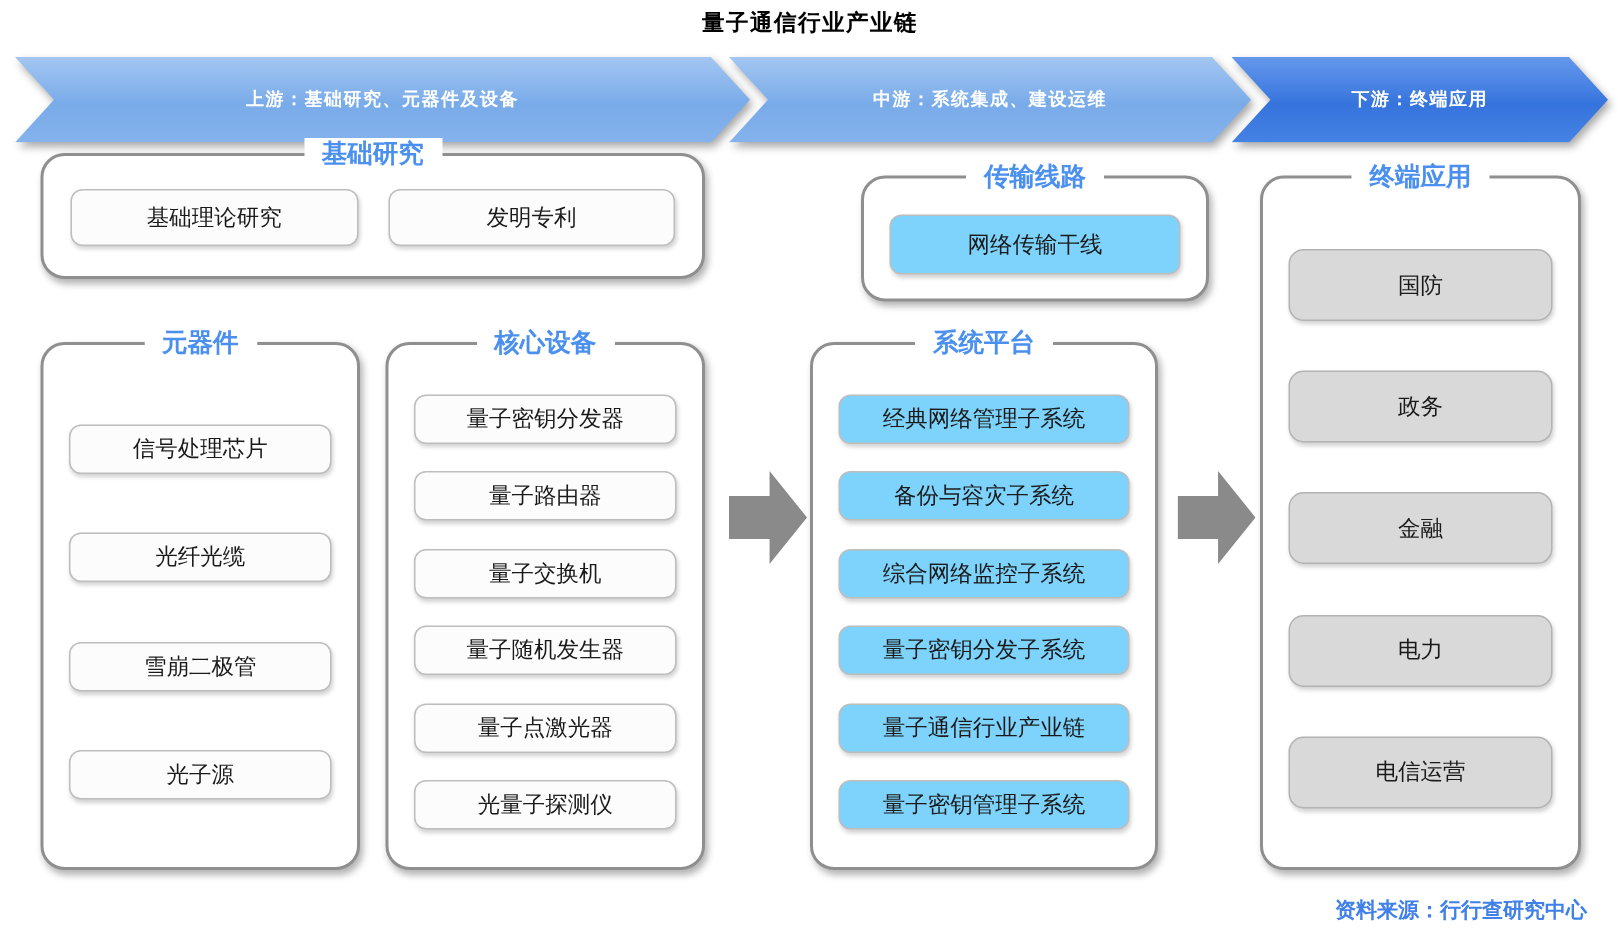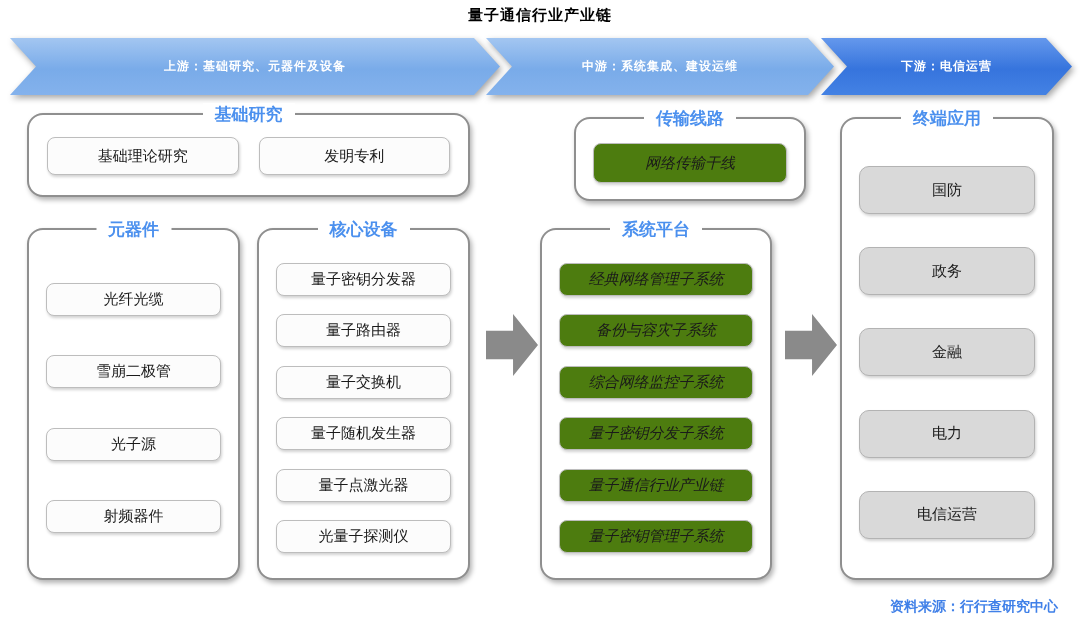--- a/index.html
+++ b/index.html
@@ -68,27 +68,27 @@
     background: #fcfcfc;
     border: 1px solid #bdbdbd;
     border-radius: 8px;
     box-shadow: 1px 2px 3px rgba(0,0,0,0.18);
     display: flex; align-items: center; justify-content: center;
     font-size: 15px; color: #1a1a1a;
     width: calc(100% - 34px); height: 33px;
     white-space: nowrap;
   }
   .items-row .item { width: auto; flex: 1 1 0; height: 38px; }
-  .item-mid  { background: #4d7c0f; font-style: italic; }
+  .item-mid  { background: #7dd3fc; }
   .item-gray {
     background: #d9d9d9; border-color: #b3b3b3;
     border-radius: 10px; height: 48px;
   }
 
-  #group-foundation   { left: 27px;  top: 113px; width: 443px; height: 84px; }
+  #group-foundation   { left: 27px;  top: 102px; width: 443px; height: 84px; }
   #group-transmission { left: 540px; top: 117px; width: 232px; height: 84px; margin-left: 34px; }
   #group-terminal     { left: 840px; top: 117px; width: 214px; height: 463px; }
   #group-components   { left: 27px;  top: 228px; width: 213px; height: 352px; }
   #group-core         { left: 257px; top: 228px; width: 213px; height: 352px; }
   #group-platform     { left: 540px; top: 228px; width: 232px; height: 352px; }
   #group-transmission .items-col { padding: 16px 0 8px 0; }
   #group-transmission .item { height: 40px; }
 
   
   .block-arrow {
@@ -117,39 +117,39 @@
     <span>上游：基础研究、元器件及设备</span>
   </div>
 </div>
 <div class="banner-wrap" id="banner-mid">
   <div class="banner banner-light">
     <span>中游：系统集成、建设运维</span>
   </div>
 </div>
 <div class="banner-wrap" id="banner-down">
   <div class="banner banner-dark">
-    <span>下游：电信运营</span>
+    <span>下游：终端应用</span>
   </div>
 </div>
 
 <div class="group" id="group-foundation">
   <div class="legend">基础研究</div>
   <div class="items-row">
     <div class="item">基础理论研究</div>
     <div class="item">发明专利</div>
   </div>
 </div>
 
 <div class="group" id="group-components">
   <div class="legend">元器件</div>
   <div class="items-col">
+    <div class="item">信号处理芯片</div>
     <div class="item">光纤光缆</div>
     <div class="item">雪崩二极管</div>
     <div class="item">光子源</div>
-    <div class="item">射频器件</div>
   </div>
 </div>
 
 <div class="group" id="group-core">
   <div class="legend">核心设备</div>
   <div class="items-col">
     <div class="item">量子密钥分发器</div>
     <div class="item">量子路由器</div>
     <div class="item">量子交换机</div>
     <div class="item">量子随机发生器</div>

